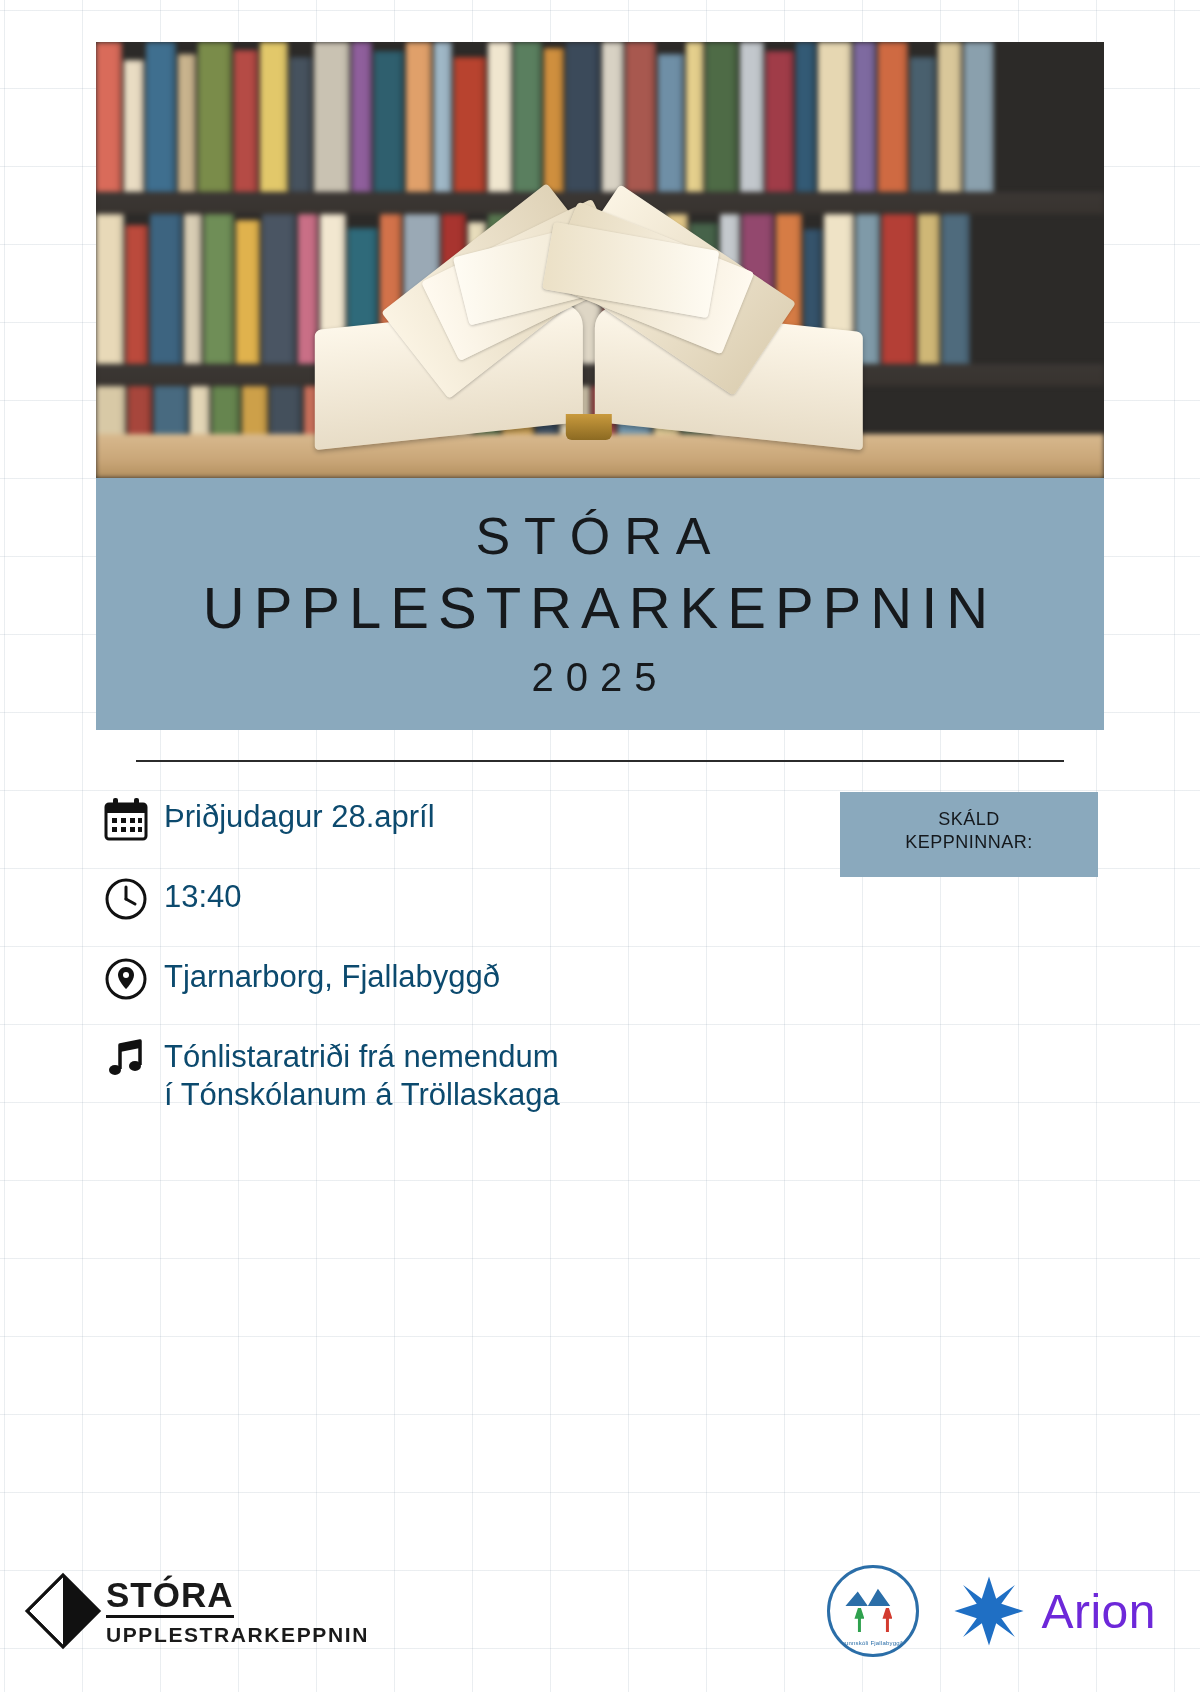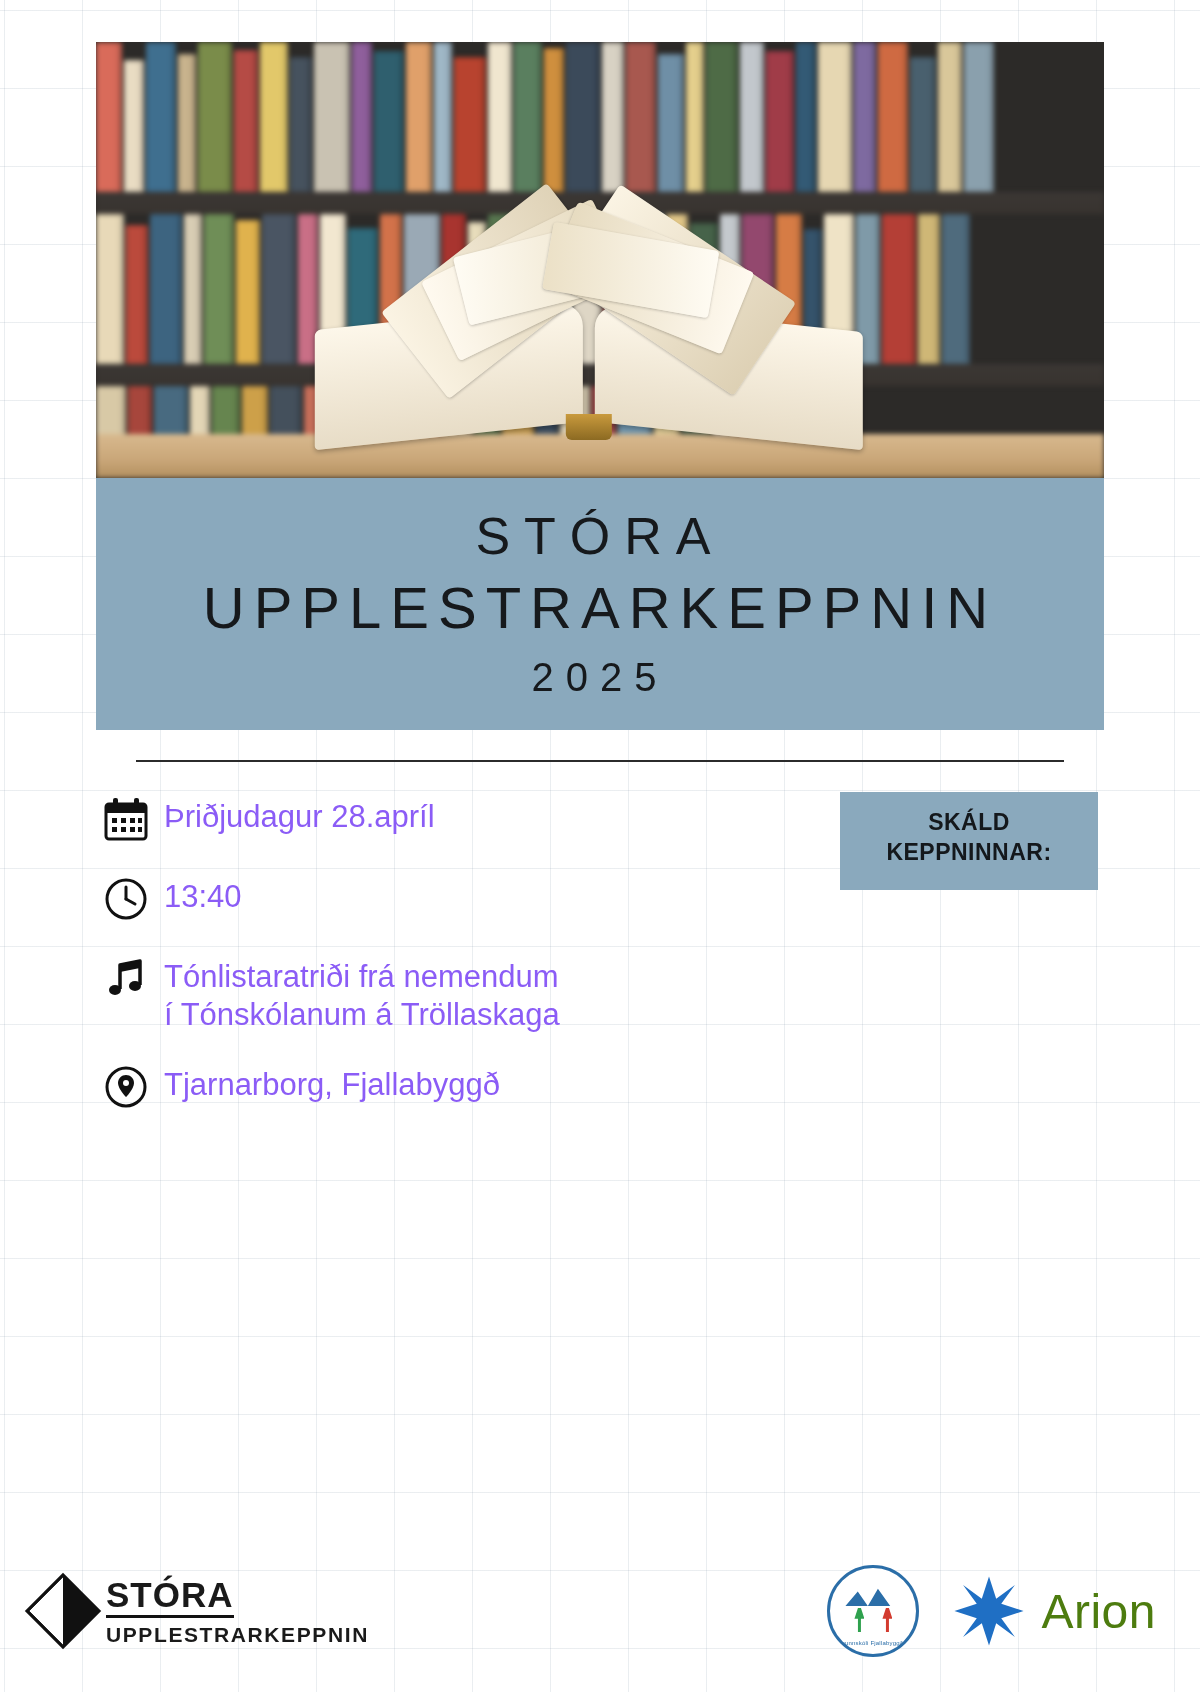--- a/index.html
+++ b/index.html
@@ -177,37 +177,37 @@
     flex: 0 0 62px;
     height: 54px;
     display: flex;
     align-items: center;
     justify-content: flex-start;
   }
   .det-text {
     font-size: 31px;
     line-height: 1.22;
     padding-top: 6px;
-    color: #8b5cf6;
+    color: #0c4a6e;
   }
   .det-text .sub { display: block; }
 
   
   .poets {
     flex: 0 0 258px;
     background: #8aa9bd;
     color: #14181c;
     text-align: center;
     padding: 16px 10px 22px 10px;
     box-sizing: border-box;
     margin-right: 6px;
   }
   .poets .hd {
-    font-size: 23px;
-    font-weight: 700;
+    font-size: 18px;
+    font-weight: 400;
     letter-spacing: 0.5px;
     line-height: 1.3;
   }
   .poets .names {
     margin-top: 16px;
     font-size: 27px;
     line-height: 1.45;
     font-family: "DejaVu Serif", serif;
     font-style: italic;
   }
@@ -266,21 +266,21 @@
     position: absolute; bottom: 22px; width: 10px; height: 24px;
   }
   .school-badge .kid1 { left: 24px; background: #2fa14e; clip-path: polygon(35% 0,65% 0,100% 45%,65% 45%,65% 100%,35% 100%,35% 45%,0 45%); }
   .school-badge .kid2 { right: 24px; background: #d33b2f; clip-path: polygon(35% 0,65% 0,100% 45%,65% 45%,65% 100%,35% 100%,35% 45%,0 45%); }
   .school-badge .cap {
     position: absolute; bottom: 8px; left: 0; right: 0;
     text-align: center; font-size: 6px; color: #2b6ea8; letter-spacing: 0.2px;
   }
   .arion { display: flex; align-items: center; gap: 16px; }
   .arion-mark { width: 72px; height: 72px; }
-  .arion-text { font-size: 48px; color: #4d7c0f; letter-spacing: 0.5px; }
+  .arion-text { font-size: 48px; color: #6d28d9; letter-spacing: 0.5px; }
 </style>
 </head>
 <body>
 
 <div class="grid-bg"></div>
 
 <div class="poster">
 
   <div class="hero">
     <div class="shelf-wrap">
@@ -439,43 +439,43 @@
             <line x1="24" y1="24" x2="24" y2="12" stroke="#111" stroke-width="3" stroke-linecap="round"></line>
             <line x1="24" y1="24" x2="33" y2="29" stroke="#111" stroke-width="3" stroke-linecap="round"></line>
           </svg>
         </div>
         <div class="det-text">13:40</div>
       </div>
 
       <div class="det-row">
         <div class="det-icon">
           <svg width="48" height="48" viewBox="0 0 48 48">
+            <circle cx="24" cy="24" r="19" fill="none" stroke="#111" stroke-width="3"></circle>
+            <path d="M24 12c-4.4 0-8 3.5-8 7.9 0 5.9 8 14.1 8 14.1s8-8.2 8-14.1c0-4.4-3.6-7.9-8-7.9z" fill="#111"></path>
+            <circle cx="24" cy="20" r="3" fill="#fff"></circle>
+          </svg>
+        </div>
+        <div class="det-text">Tjarnarborg, Fjallabyggð</div>
+      </div>
+
+      <div class="det-row">
+        <div class="det-icon">
+          <svg width="48" height="48" viewBox="0 0 48 48">
             <path d="M18 34V10l20-4v24" fill="none" stroke="#111" stroke-width="3.5" stroke-linejoin="round"></path>
             <path d="M18 10l20-4v7l-20 4z" fill="#111"></path>
             <ellipse cx="13" cy="35" rx="6" ry="5" fill="#111"></ellipse>
             <ellipse cx="33" cy="31" rx="6" ry="5" fill="#111"></ellipse>
           </svg>
         </div>
         <div class="det-text">
           <span>Tónlistaratriði frá nemendum</span>
           <span class="sub">í Tónskólanum á Tröllaskaga</span>
         </div>
       </div>
 
-      <div class="det-row">
-        <div class="det-icon">
-          <svg width="48" height="48" viewBox="0 0 48 48">
-            <circle cx="24" cy="24" r="19" fill="none" stroke="#111" stroke-width="3"></circle>
-            <path d="M24 12c-4.4 0-8 3.5-8 7.9 0 5.9 8 14.1 8 14.1s8-8.2 8-14.1c0-4.4-3.6-7.9-8-7.9z" fill="#111"></path>
-            <circle cx="24" cy="20" r="3" fill="#fff"></circle>
-          </svg>
-        </div>
-        <div class="det-text">Tjarnarborg, Fjallabyggð</div>
-      </div>
-
     </div>
 
     <div class="poets">
       <div class="hd">SKÁLD</div>
       <div class="hd">KEPPNINNAR:</div>
     </div>
 
   </div>
 
   <div class="footer">

